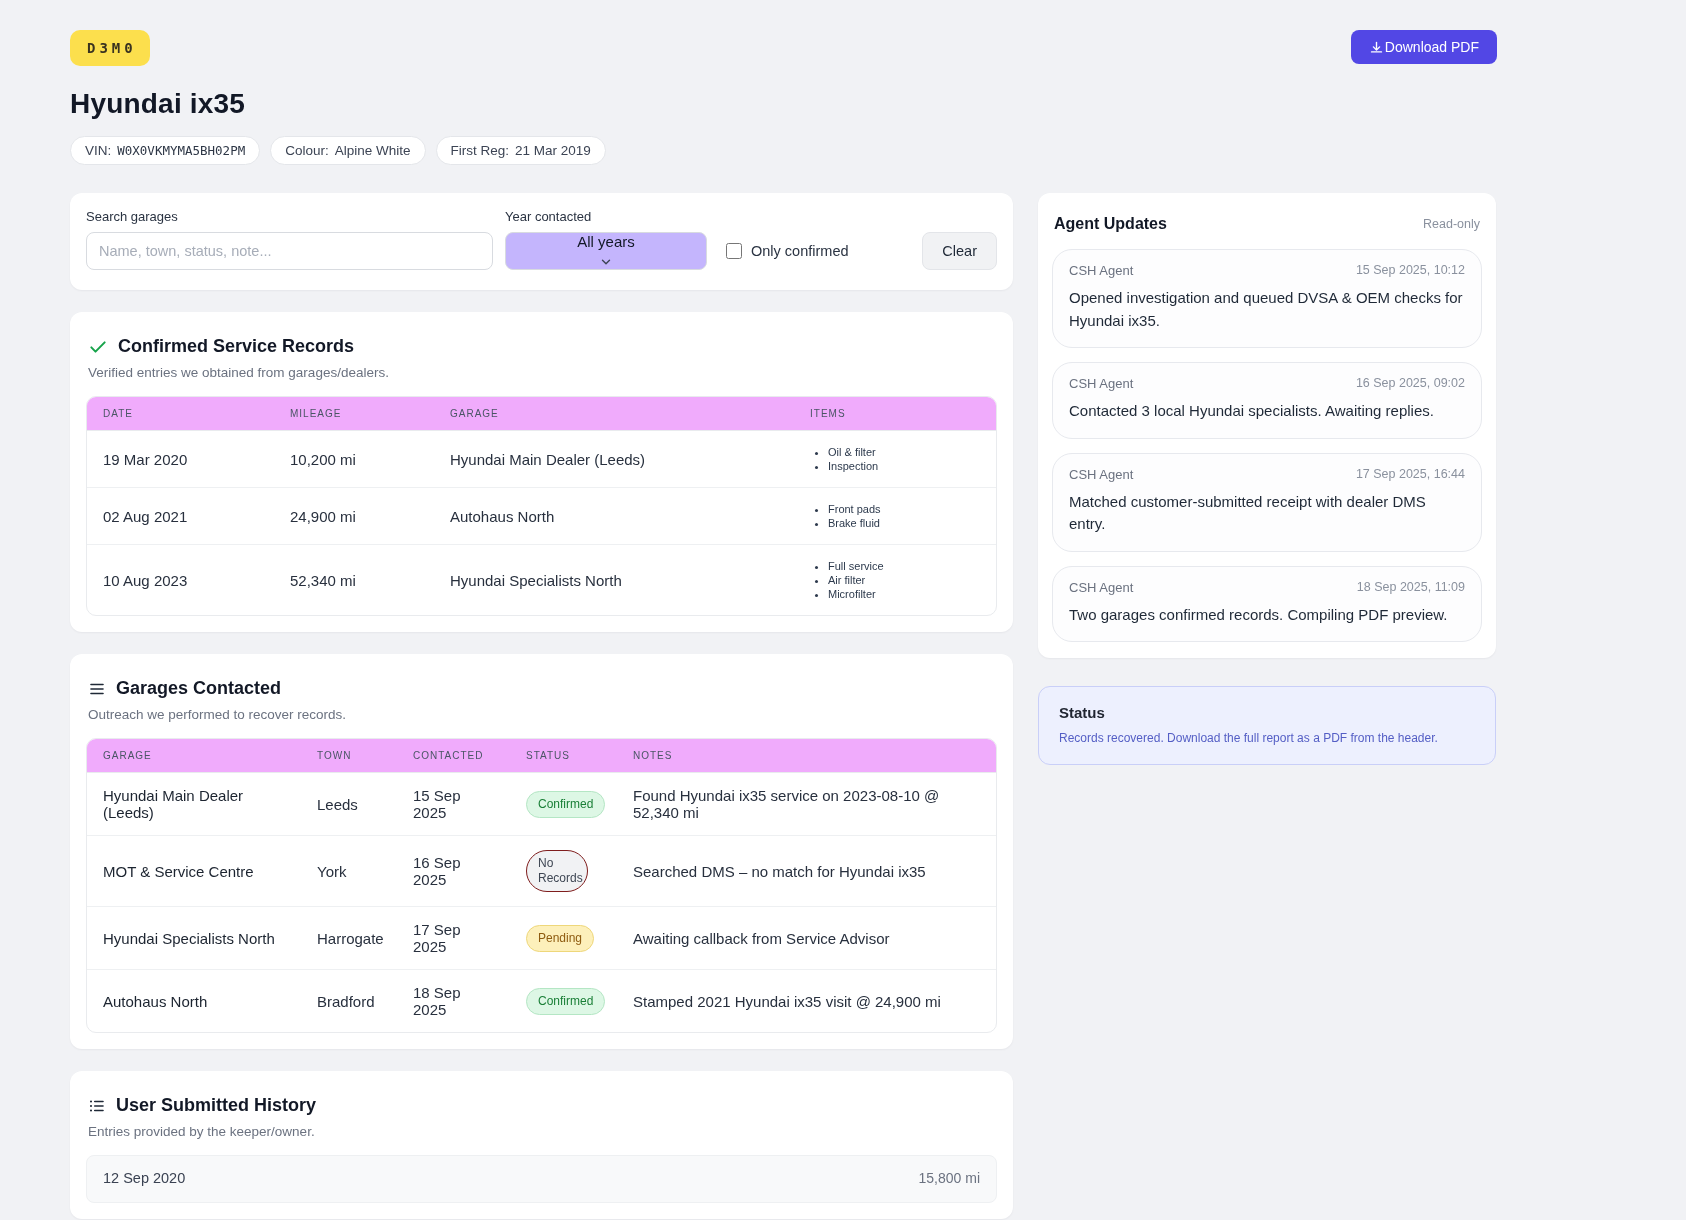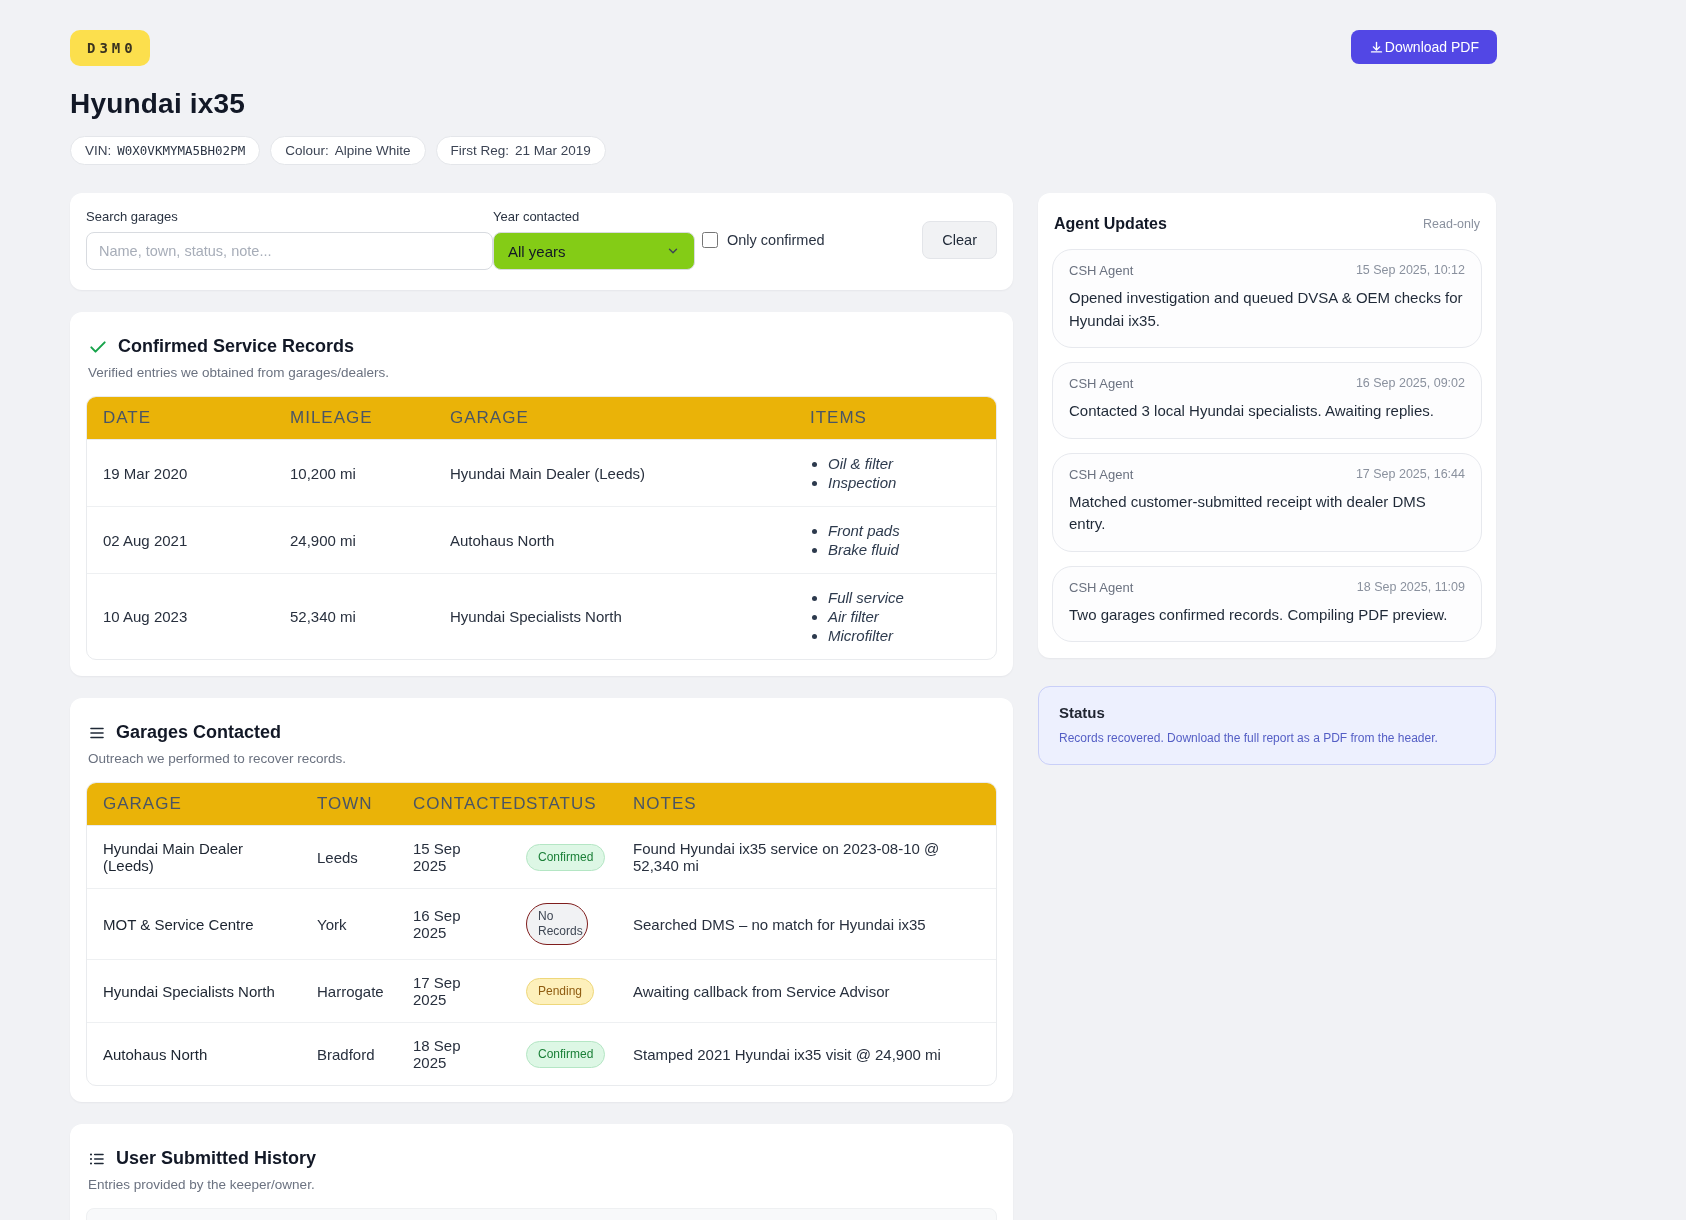--- a/index.html
+++ b/index.html
@@ -36,61 +36,61 @@
   
   .cols { display:flex; gap:25px; margin-top:28px; align-items:flex-start; }
   .main { width:943px; display:flex; flex-direction:column; gap:22px; }
   .side { width:458px; display:flex; flex-direction:column; gap:28px; }
   .card {
     background:#fff; border-radius:12px; padding:16px;
     box-shadow:0 1px 2px rgba(16,24,40,.05);
   }
 
   
-  .filters { display:flex; align-items:center; padding:18px 16px 20px; }
+  .filters { display:flex; align-items:flex-end; gap:12px; padding:18px 16px 20px; }
   .field-label { font-size:13px; color:#2a3342; margin-bottom:8px; display:block; }
   .text-input {
     width:407px; height:38px; border:1px solid #d8dbe0; border-radius:8px;
     padding:0 12px; font-size:14.5px; font-family:"Liberation Sans",sans-serif; color:#1c2430;
     background:#fff; outline:none;
   }
   .text-input::placeholder { color:#a7adb8; }
   .select {
     width:202px; height:38px; border:1px solid #d8dbe0; border-radius:8px;
     display:flex; align-items:center; justify-content:space-between;
-    padding:0 14px; font-size:15px; color:#121826; background:#84cc16; cursor:pointer;
+    padding:0 14px; font-size:15px; color:#121826; background:#c4b5fd; cursor:pointer;flex-direction:column;
   }
   .checkwrap { display:flex; align-items:center; gap:9px; height:38px; margin-left:7px; }
   .checkwrap input { width:16px; height:16px; accent-color:#5247e5; }
   .checkwrap label { font-size:14.5px; color:#2a3342; }
   .btn-clear {
     margin-left:auto; height:38px; padding:0 19px; border-radius:8px;
     background:#f1f2f4; border:1px solid #e3e5e9; font-size:14.5px; color:#1f2937;
     font-family:"Liberation Sans",sans-serif; cursor:pointer;
   }
 
   
   .sec-head { display:flex; align-items:center; gap:10px; padding:6px 0 0 2px; }
   .sec-title { font-size:18px; font-weight:bold; color:#121826; }
   .sec-sub { font-size:13.5px; color:#6b7280; margin:8px 0 16px 2px; }
 
   table { border-collapse:collapse; width:100%; table-layout:fixed; }
   .tbl-wrap { border:1px solid #e9ebee; border-radius:10px; overflow:hidden; }
   thead th {
-    background:#eab308; text-align:left; font-size:17px; font-weight:500;
+    background:#f0abfc; text-align:left; font-size:10px; font-weight:500;
     letter-spacing:1px; color:#4a5565; padding:11px 16px; border-bottom:1px solid #e9ebee;
   }
   tbody td {
     padding:14px 16px; font-size:15px; color:#28303e; vertical-align:middle;
     border-bottom:1px solid #eef0f2;
   }
   tbody tr:last-child td { border-bottom:none; }
   td.strong { color:#1c2430; }
   ul.items { list-style:disc; padding-left:18px; color:#2d3a4d; }
-  ul.items li { padding:1px 0; font-size:15px;font-style:italic; }
+  ul.items li { padding:1px 0; font-size:11px; }
 
   .pill {
     display:inline-block; border-radius:999px; padding:5px 11px;
     font-size:12px; font-weight:500; line-height:1.25;
   }
   .pill-confirmed { background:#ddf7e5; border:1px solid #b4e6c4; color:#1a7f37;text-align:center; }
   .pill-none { background:#f1f2f4; border:1px solid #7f1d1d; color:#3f4754; max-width:62px; }
   .pill-pending { background:#fdf0bb; border:1px solid #eed77a; color:#8f5c10; }
 
   

